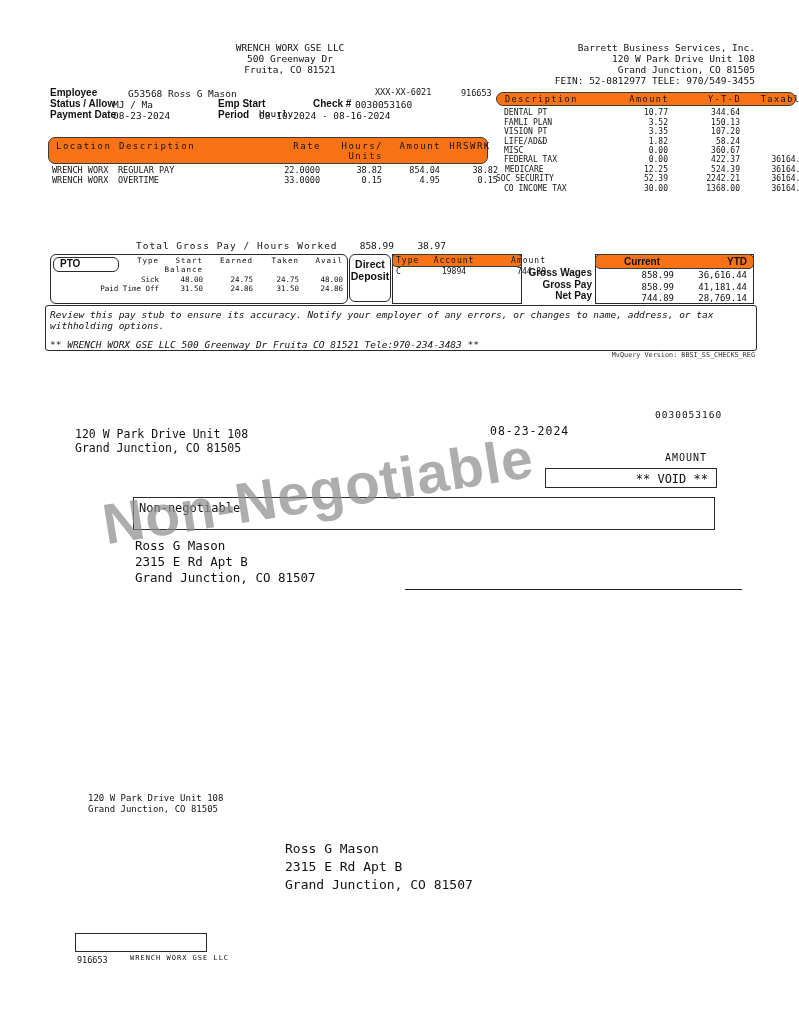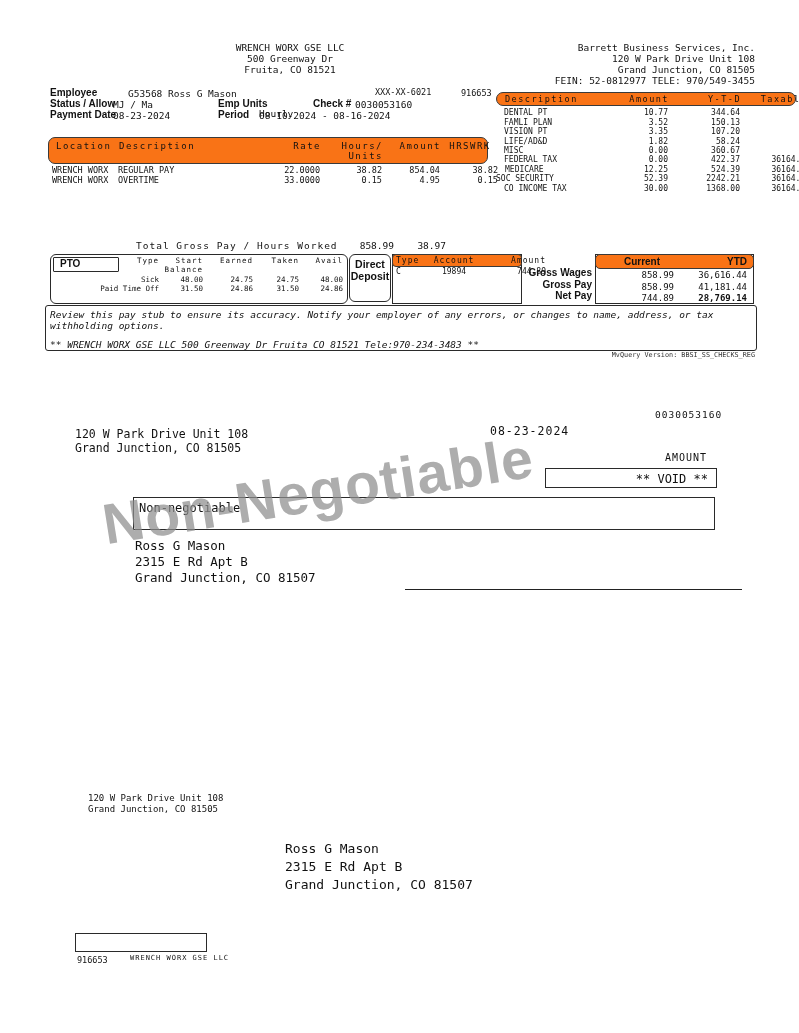--- a/index.html
+++ b/index.html
@@ -53,21 +53,21 @@
   </div>
 
   <div class="abs" style="left:50px;top:87px;width:440px;height:36px;font-size:9.5px;">
     <span class="abs sansb" style="left:0;top:0;font-size:10px;">Employee</span>
     <span class="abs" style="left:78px;top:1px;">G53568 Ross G Mason</span>
     <span class="abs" style="left:325px;top:0;font-size:8.5px;">XXX-XX-6021</span>
     <span class="abs" style="left:411px;top:1px;font-size:8.5px;">916653</span>
 
     <span class="abs sansb" style="left:0;top:11px;font-size:10px;">Status / Allow</span>
     <span class="abs" style="left:63px;top:12px;">MJ /  Ma</span>
-    <span class="abs sansb" style="left:168px;top:11px;font-size:10px;">Emp Units</span>
+    <span class="abs sansb" style="left:168px;top:11px;font-size:10px;">Emp Start</span>
     <span class="abs" style="left:209px;top:21px;">Hourly</span>
     <span class="abs sansb" style="left:263px;top:11px;font-size:10px;">Check #</span>
     <span class="abs" style="left:305px;top:12px;">0030053160</span>
 
     <span class="abs sansb" style="left:0;top:22px;font-size:10px;">Payment Date</span>
     <span class="abs" style="left:63px;top:23px;">08-23-2024</span>
     <span class="abs sansb" style="left:168px;top:22px;font-size:10px;">Period</span>
     <span class="abs" style="left:209px;top:23px;">08-10-2024 - 08-16-2024</span>
   </div>
 
@@ -146,21 +146,21 @@
     </div>
   </div>
 
   <div class="abs" style="left:48px;top:240px;width:440px;font-size:9.5px;">
     <span class="abs" style="left:88px;letter-spacing:1px;">Total Gross Pay / Hours Worked</span>
     <span class="abs r" style="left:300px;width:46px;">858.99</span>
     <span class="abs r" style="left:360px;width:38px;">38.97</span>
   </div>
 
   <div class="abs boxline" style="left:50px;top:254px;width:296px;height:48px;border-radius:6px;">
-    <div class="abs boxline sansb" style="left:2px;top:2px;width:58px;height:13px;border-radius:1px;font-size:10px;padding-left:6px;">PTO</div>
+    <div class="abs boxline sansb" style="left:2px;top:2px;width:58px;height:13px;border-radius:6px;font-size:10px;padding-left:6px;">PTO</div>
     <div class="pto-grid" style="position:absolute;left:0;top:1px;width:100%;letter-spacing:1px;">
       <div>Type</div>
       <div>
         <div>Start</div>
         <div>Balance</div>
       </div>
       <div>Earned</div>
       <div>Taken</div>
       <div>Avail</div>
     </div>
@@ -206,21 +206,21 @@
     <div class="hdrbar sansb" style="display:grid;grid-template-columns:92px 62px;border-radius:5px;margin:-1px;padding:1px 0;font-size:10px;">
       <div class="c">Current</div>
       <div class="r" style="padding-right:3px;">YTD</div>
     </div>
     <div class="sum-grid" style="margin-top:2px;">
       <div style="padding-right:14px;">858.99</div>
       <div style="padding-right:3px;">36,616.44</div>
       <div style="padding-right:14px;">858.99</div>
       <div style="padding-right:3px;">41,181.44</div>
       <div style="padding-right:14px;">744.89</div>
-      <div style="padding-right:3px;font-weight:bold;">28,769.14</div>
+      <div style="padding-right:3px;">28,769.14</div>
     </div>
   </div>
 
   <div class="abs boxline" style="left:45px;top:305px;width:710px;height:44px;border-radius:3px;">
     <div style="font-style:italic;font-size:9.5px;padding:3px 4px;">Review this pay stub to ensure its accuracy. Notify your employer of any errors, or changes to name, address, or tax withholding options.</div>
     <div class="abs" style="left:4px;bottom:0px;font-style:italic;font-size:9.5px;">** WRENCH WORX GSE LLC 500 Greenway Dr Fruita CO 81521 Tele:970-234-3483 **</div>
   </div>
   <div class="abs r" style="left:445px;top:351px;width:310px;font-size:6.8px;color:#333;">MvQuery Version: BBSI_SS_CHECKS_REG</div>
 
   <div class="abs" style="left:655px;top:409px;font-size:9.5px;letter-spacing:1px;">0030053160</div>

